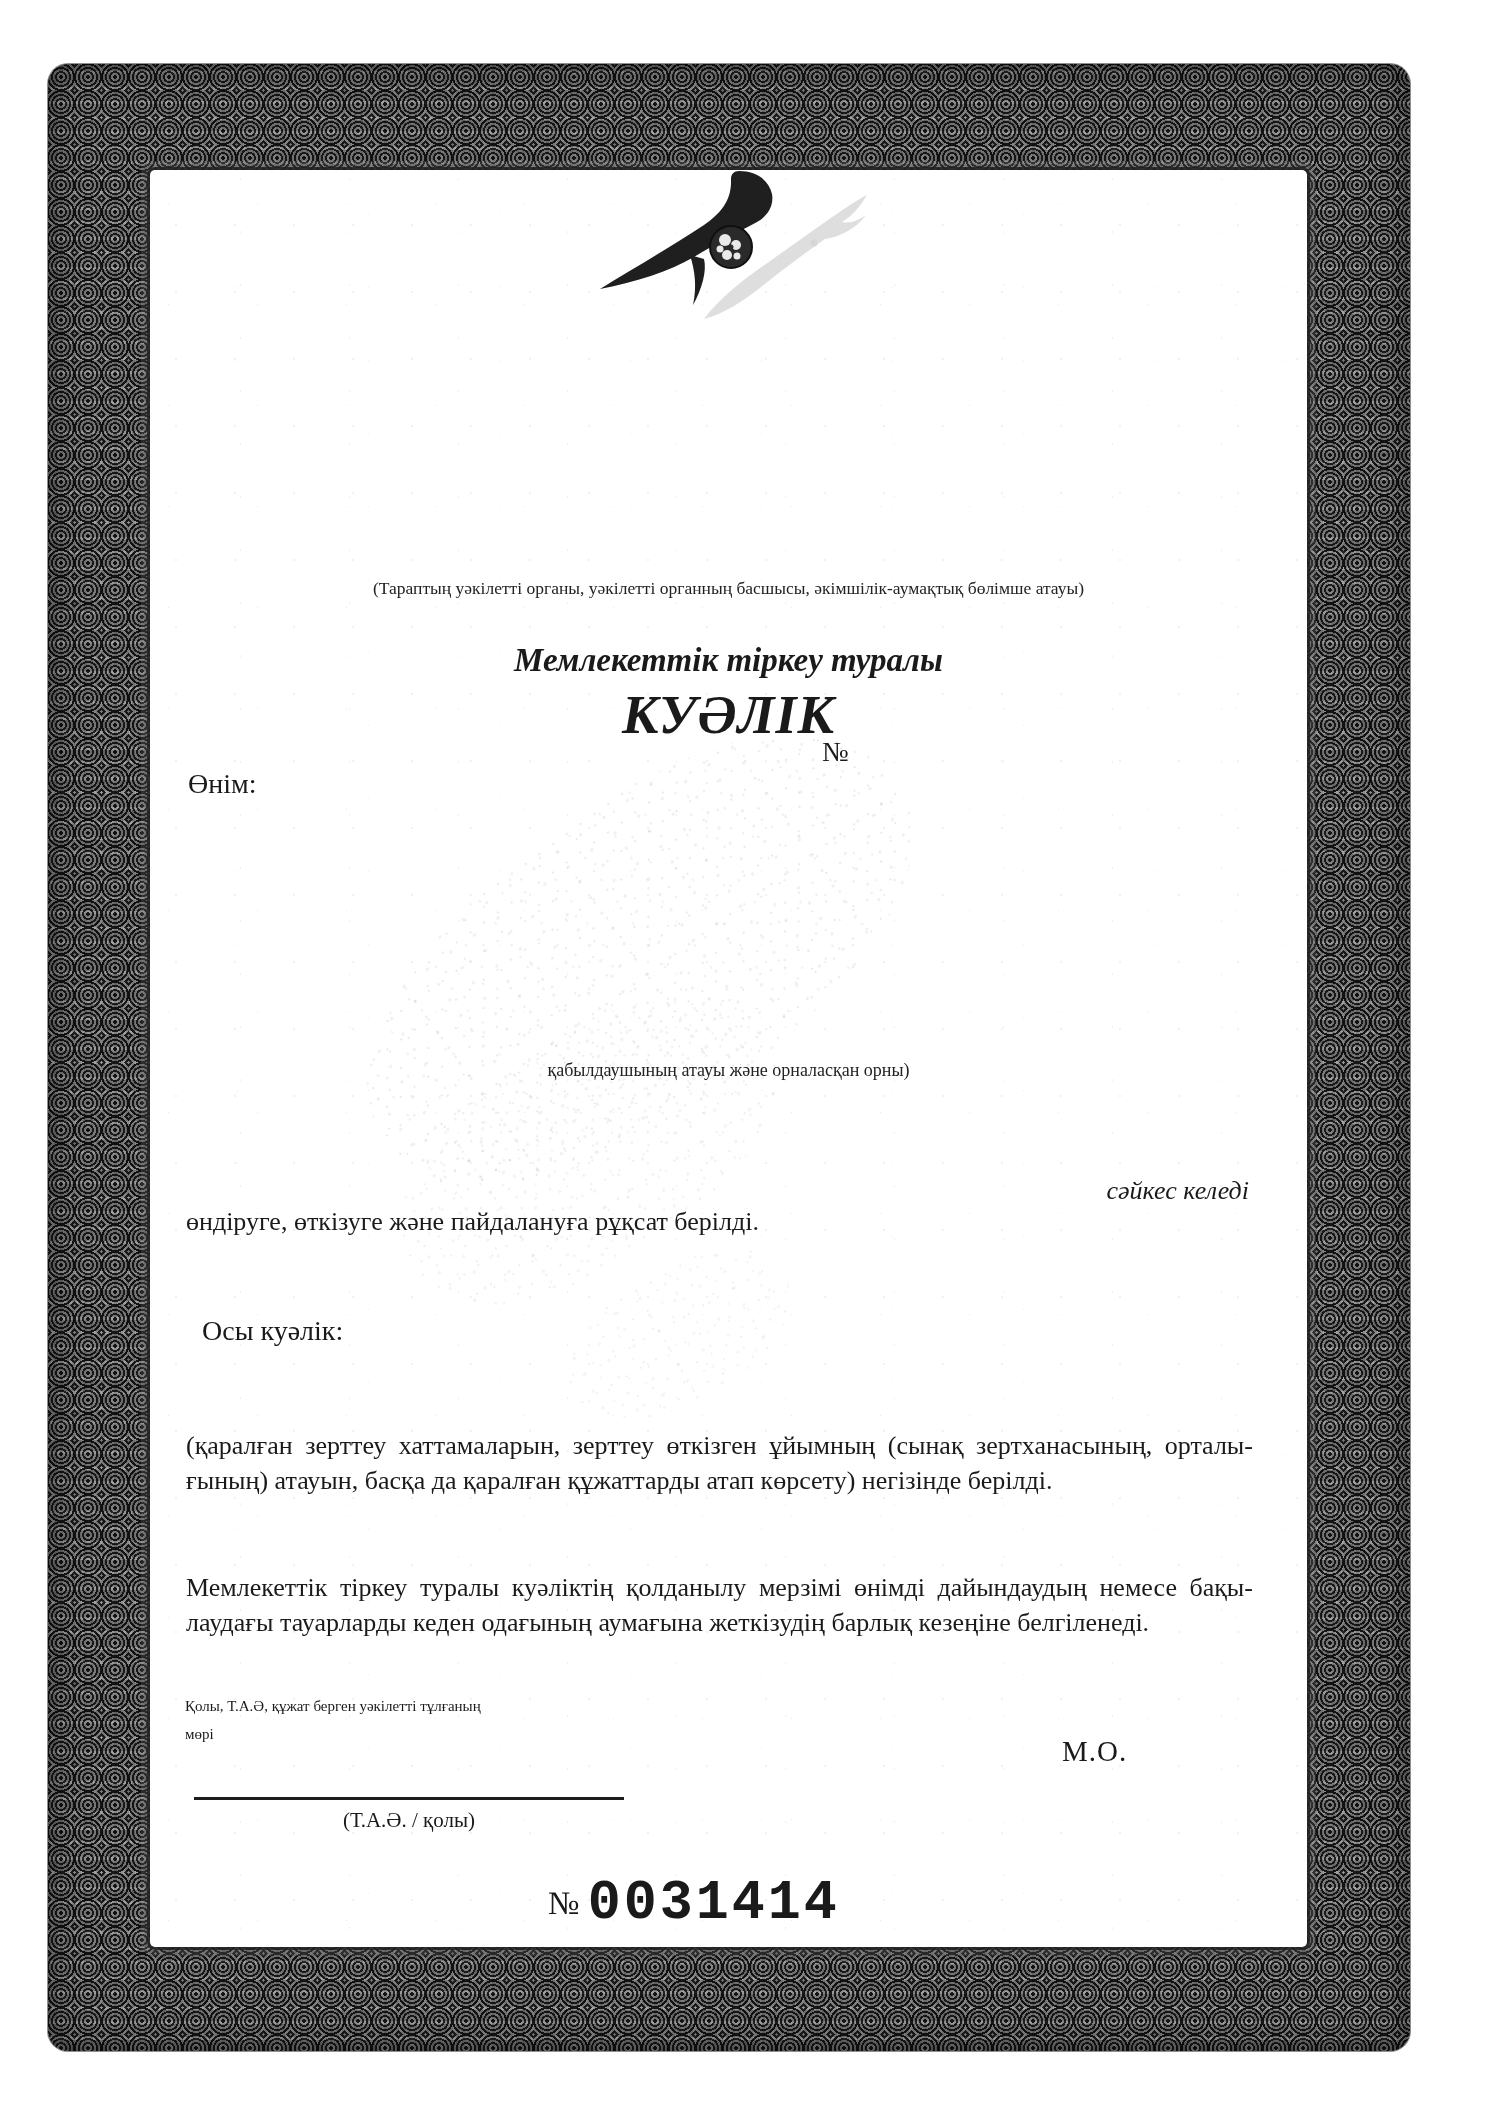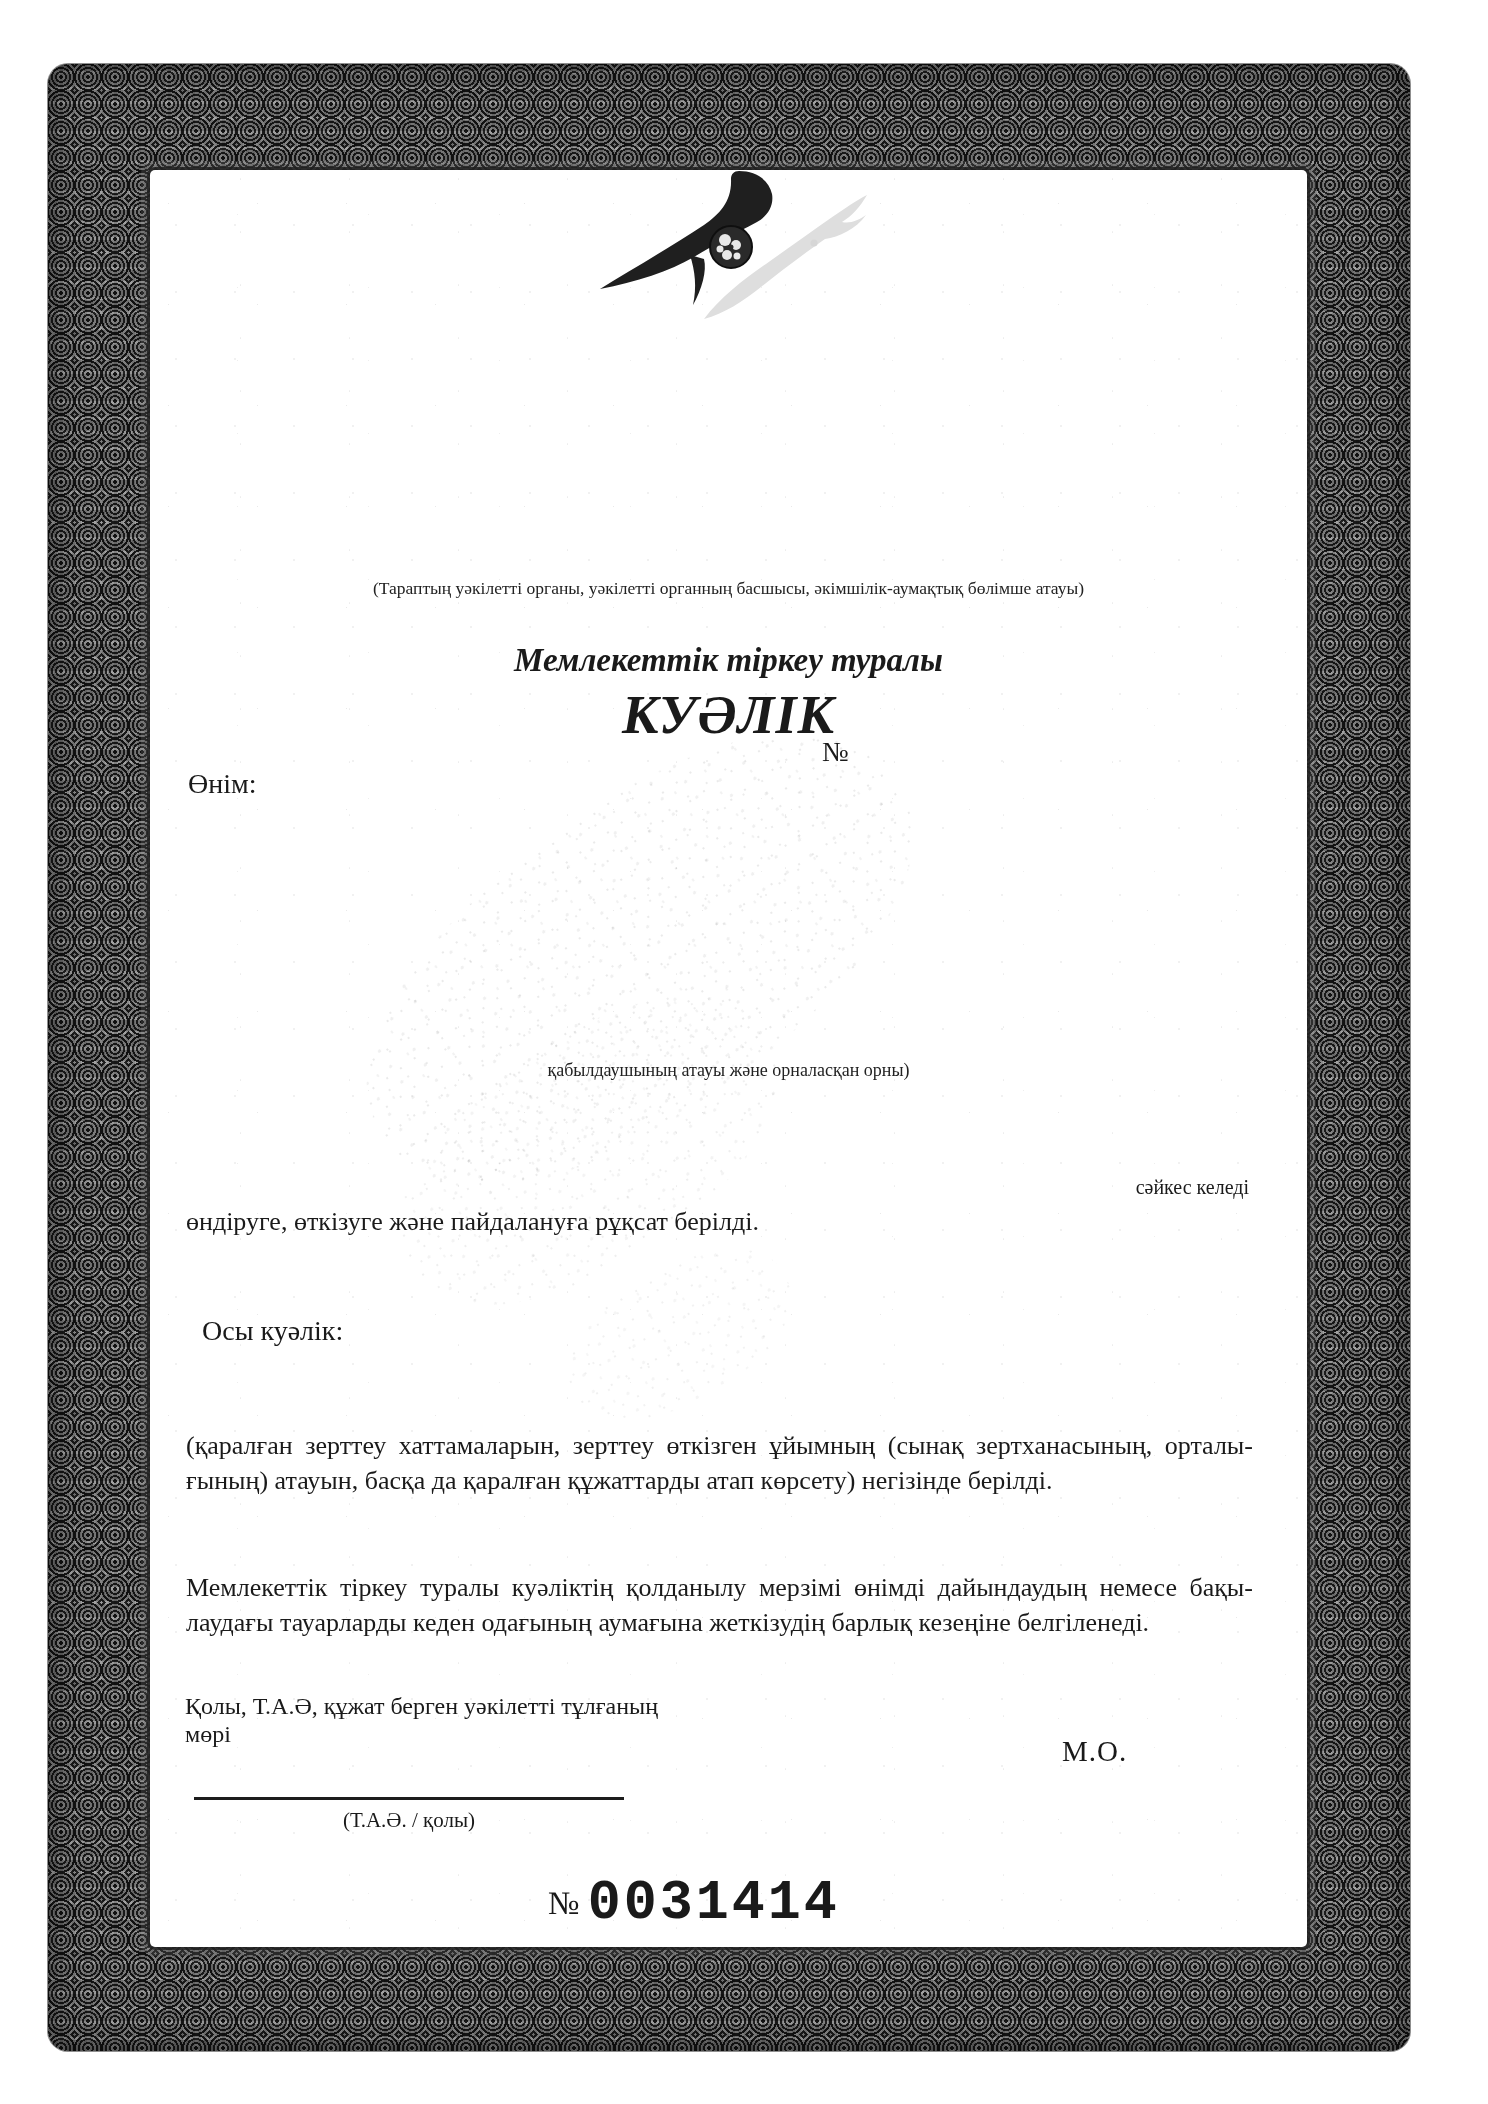--- a/index.html
+++ b/index.html
@@ -55,28 +55,28 @@
   .abs{position:absolute;}
   .ctr{text-align:center;}
   .ital-b{font-style:italic;font-weight:bold;}
   .union-title{left:165px;top:336px;width:1127px;font-size:34px;line-height:40px;letter-spacing:-.3px;}
   .auth-caption{left:165px;top:578px;width:1127px;font-size:17.5px;color:#222;}
   .subtitle{left:165px;top:626px;width:1127px;font-size:33px;margin-top:16px;}
   .doc-title{left:165px;top:660px;width:1127px;font-size:54px;letter-spacing:1px;margin-top:24px;}
   .num-label{left:822px;top:736px;font-size:28px;}
   .product-label{left:188px;top:768px;font-size:28px;}
   .product-caption{left:165px;top:1058px;width:1127px;font-size:18px;line-height:25px;color:#222;}
-  .conformity{top:1176px;right:239px;font-size:20px;}
+  .conformity{top:1176px;right:239px;font-size:26px;font-style:italic;}
   .para{left:186px;width:1067px;font-size:26px;}
   .registration{top:1206px;line-height:32px;}
   .this-cert{left:202px;top:1315px;font-size:28px;}
   .basis{top:1428px;line-height:35px;}
   .validity{top:1570px;line-height:35px;}
   .line-just{text-align:justify;text-align-last:justify;}
-  .sig-caption{left:185px;top:1692px;width:480px;font-size:24px;line-height:28px;}
+  .sig-caption{left:185px;top:1692px;width:480px;font-size:15px;line-height:28px;}
   .seal{left:1062px;top:1735px;font-size:29px;letter-spacing:1px;}
   .sig-line{left:194px;top:1797px;width:430px;height:3px;background:#1c1c1c;}
   .sig-line-caption{left:194px;top:1808px;width:430px;font-size:21px;}
   .serial{left:548px;top:1872px;font-size:33px;white-space:nowrap;}
   .serial .digits{
     font-family:"Liberation Mono","DejaVu Sans Mono",monospace;
     font-size:55px;font-weight:bold;letter-spacing:3px;vertical-align:-4px;
   }
   .emblem{left:598px;top:167px;width:275px;height:156px;}
 </style>

